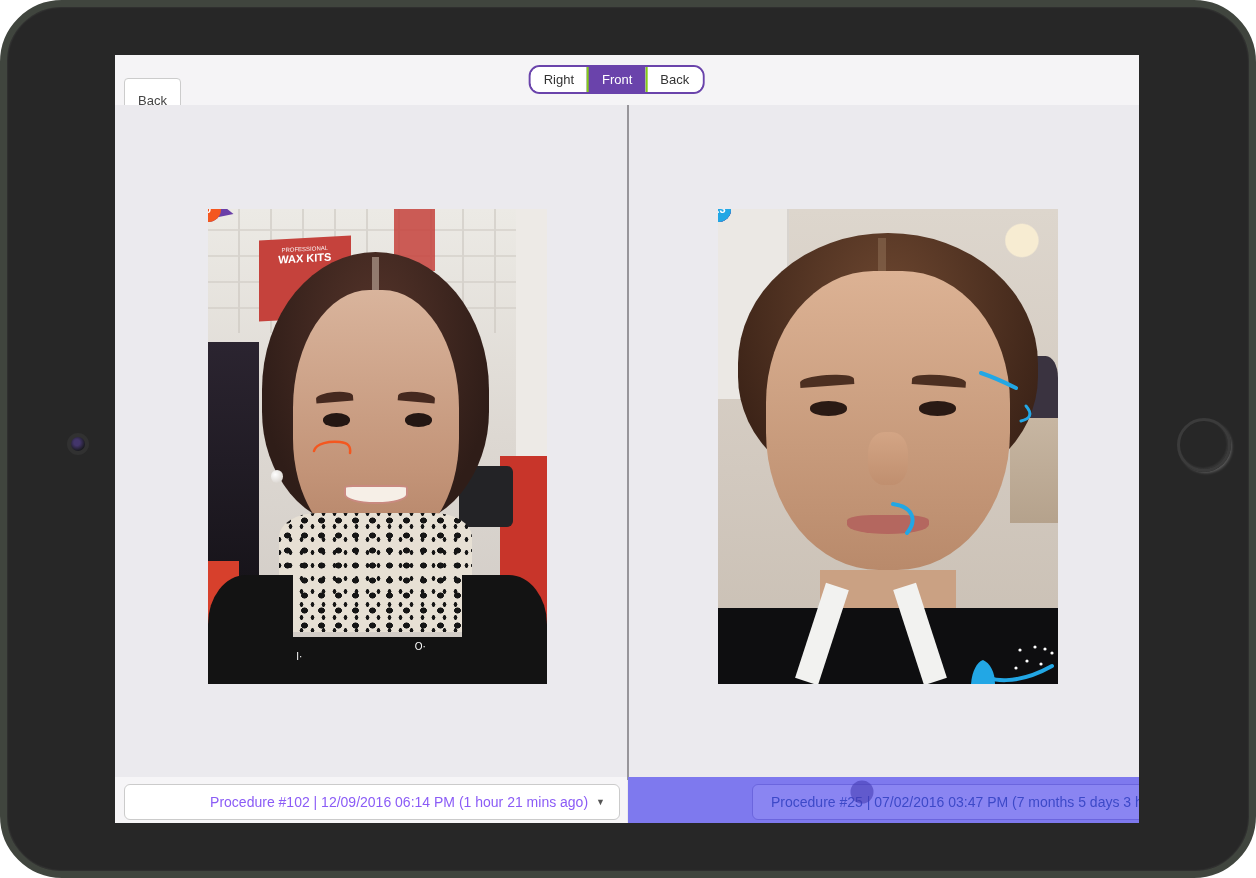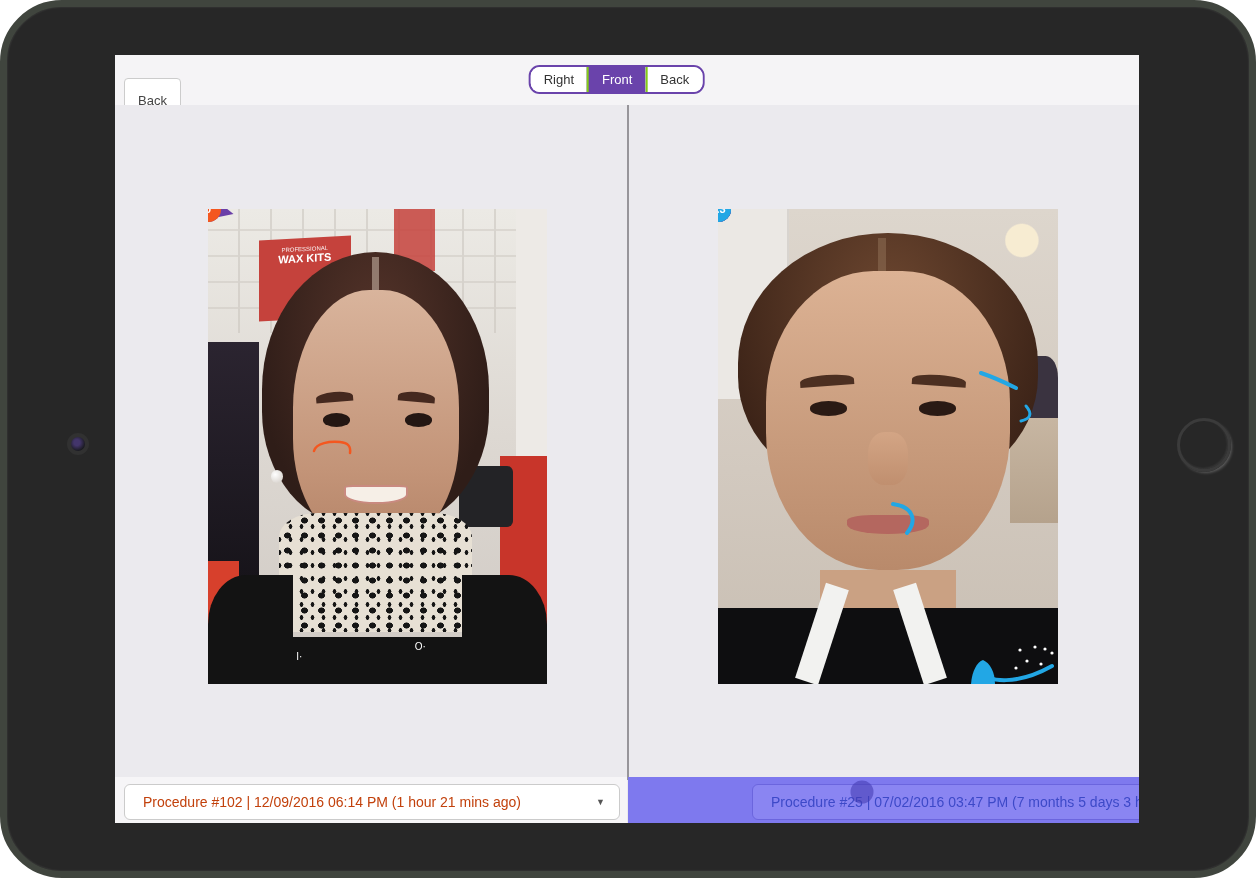--- a/index.html
+++ b/index.html
@@ -31,21 +31,21 @@
   .panel-right { position:absolute; left:514px; top:50px; width:510px; height:672px; background:#ebeaee; }
   .divider { position:absolute; left:512px; top:50px; width:2px; height:675px; background:#97959a; }
 
   
   .strip-left  { position:absolute; left:0; top:722px; width:512px; height:46px; background:#f6f5f7; }
   .strip-right { position:absolute; left:513px; top:722px; width:511px; height:46px; background:#7e79ee; }
   .select { position:absolute; top:7px; height:36px; border-radius:6px; display:flex; align-items:center; padding:0 14px 0 18px; cursor:pointer; }
   .select-text { flex:1; font-size:14px; white-space:nowrap; overflow:hidden; }
   .caret { font-size:9px; margin-left:8px; }
   .select-white { left:9px; width:496px; background:#fff; border:1px solid #cbcbcb; }
-  .select-white .select-text { color:#c2410c; }
+  .select-white .select-text { color:#8b5cf6;text-align:right; }
   .select-white .caret { color:#555; }
   .select-purple { left:124px; width:490px; background:#8a85f2; border:1px solid #6b65de; }
   .select-purple .select-text { color:#3d49c8; }
   .touch-dot { position:absolute; left:747px; top:737px; width:23px; height:23px; border-radius:50%; background:rgba(67,58,178,.58); transform:translate(-50%,-50%); z-index:5; }
 
   
   .photo { position:absolute; top:104px; width:339px; height:475px; overflow:hidden; }
   .photo-left  { left:93px; }
   .photo-right { left:89px; width:340px; }
   .photo > div { position:absolute; }

